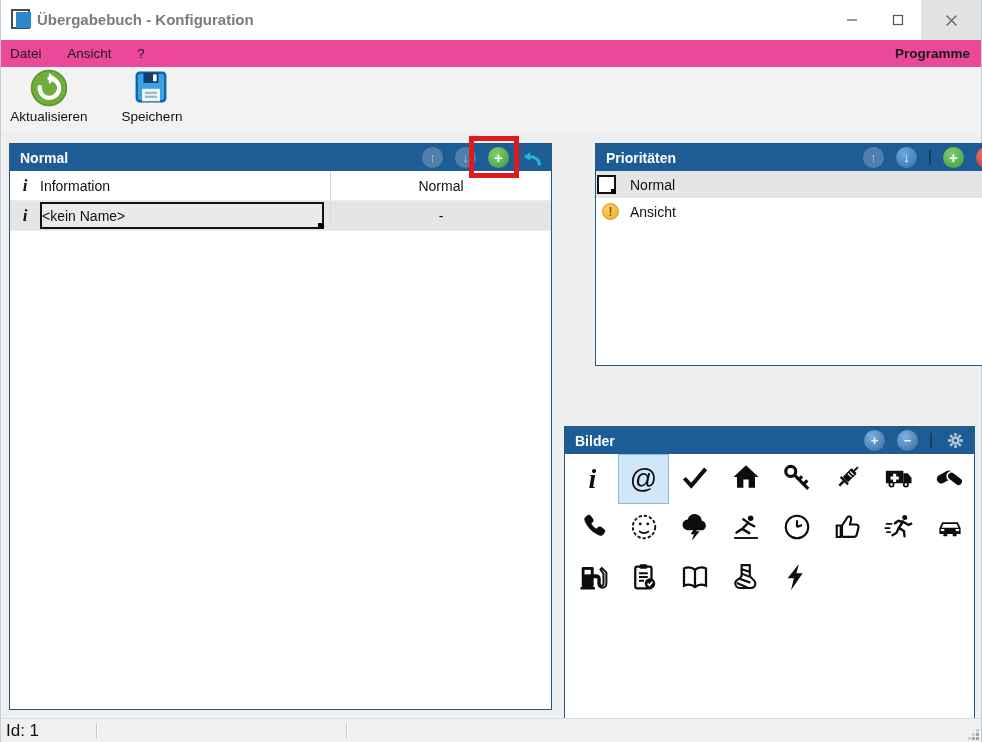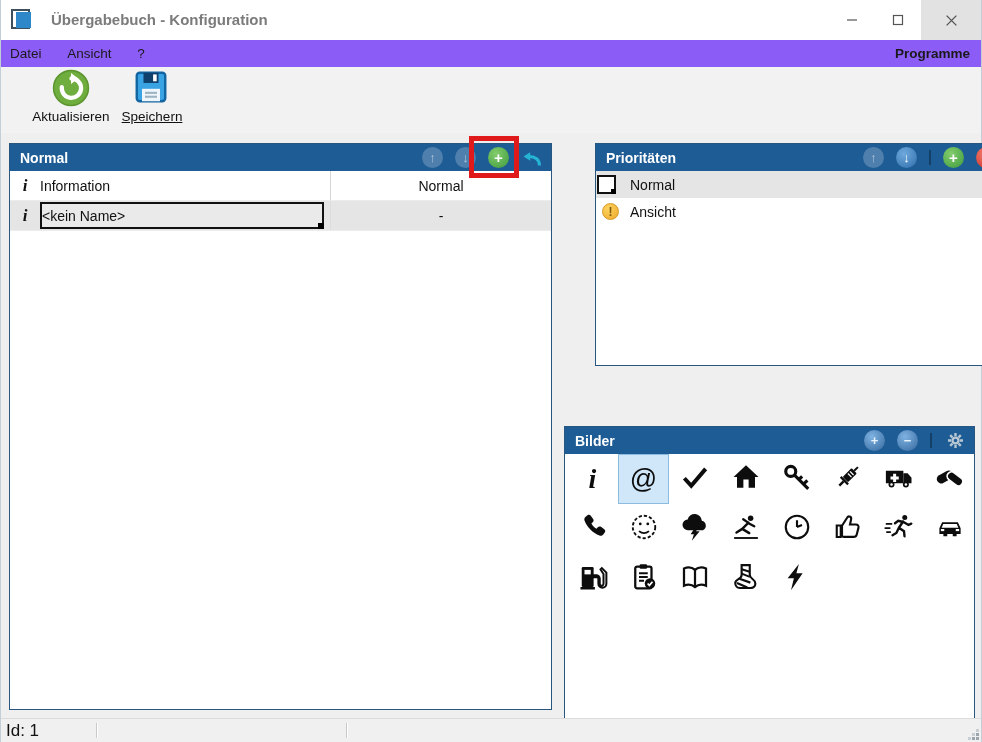--- a/index.html
+++ b/index.html
@@ -6,38 +6,38 @@
     font-family:"Liberation Sans",sans-serif;}
   .window{position:relative;width:982px;height:742px;background:#efefef;
     box-sizing:border-box;border:1px solid #c3ced6;border-top:none;}
   
   .titlebar{position:absolute;left:0;top:0;width:100%;height:40px;background:#ffffff;}
   .app-icon{position:absolute;left:10px;top:9px;width:24px;height:22px;}
   .app-icon .sq-back{position:absolute;left:0;top:0;width:15px;height:16px;
     border:2px solid #3d4f5d;background:#fff;}
   .app-icon .sq-front{position:absolute;left:5px;top:3px;width:15px;height:16px;
     background:#2d87c8;}
-  .win-title{position:absolute;left:50px;top:0;line-height:40px;font-size:15px;
+  .win-title{position:absolute;left:36px;top:0;line-height:40px;font-size:15px;
     font-weight:bold;color:#7b7b7b;white-space:nowrap;}
   .win-controls{position:absolute;right:0;top:0;height:40px;display:flex;}
   .win-btn{width:46px;height:40px;display:flex;align-items:center;justify-content:center;color:#555;}
   .win-btn.close{width:60px;background:#e2e2e2;}
   
-  .menubar{position:absolute;left:0;top:40px;width:100%;height:27px;background:#8b5cf6;
+  .menubar{position:absolute;left:0;top:40px;width:100%;height:27px;background:#ec4899;
     font-size:13.5px;color:#1a1a1a;}
   .menu-item{display:inline-block;padding:0 11px;line-height:27px;}
   .menu-item:first-child{padding-left:9px;}
   .menu-right{position:absolute;right:7px;top:0;line-height:27px;padding:0 4px;font-weight:bold;}
   
   .toolbar{position:absolute;left:0;top:67px;width:100%;height:66px;background:#f2f2f2;}
   .tool-btn{position:absolute;top:2px;display:flex;flex-direction:column;align-items:center;
     font-size:13.5px;color:#111;}
   .tool-btn .tico{width:38px;height:38px;margin-bottom:2px;}
-  #tool-refresh{left:22px;width:96px;}
-  #tool-save{left:110px;width:82px;text-decoration:underline;}
+  #tool-refresh{left:0;width:96px;}
+  #tool-save{left:110px;width:82px;}
   
   .panel{position:absolute;background:#fff;border:1px solid #28567e;box-sizing:border-box;}
   #panel-typen{left:8px;top:143px;width:543px;height:567px;}
   #panel-prio{left:594px;top:143px;width:411px;height:223px;}
   #panel-bilder{left:563px;top:381px;width:411px;height:329px;margin-top:45px;}
   .panel-header{height:27px;background:#1e5c96;color:#fff;display:flex;align-items:center;
     padding-left:10px;font-size:14px;font-weight:bold;}
   .hbtns{margin-left:auto;display:flex;align-items:center;gap:12px;padding-right:8px;}
   .hbtn{width:21px;height:21px;border-radius:50%;display:flex;align-items:center;
     justify-content:center;font-size:13px;font-weight:bold;line-height:1;}

